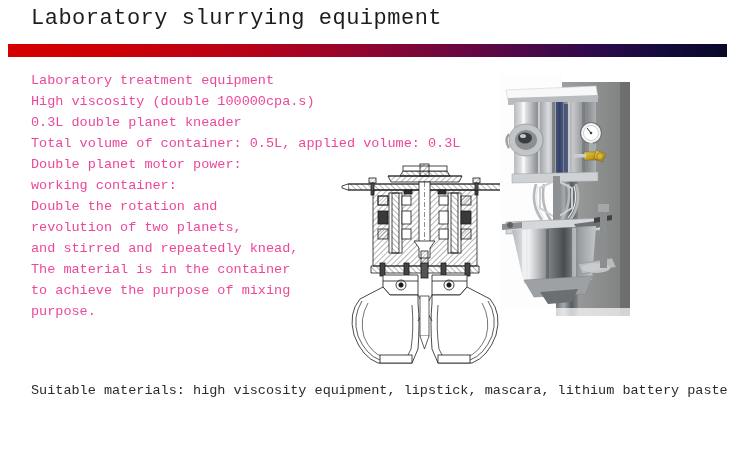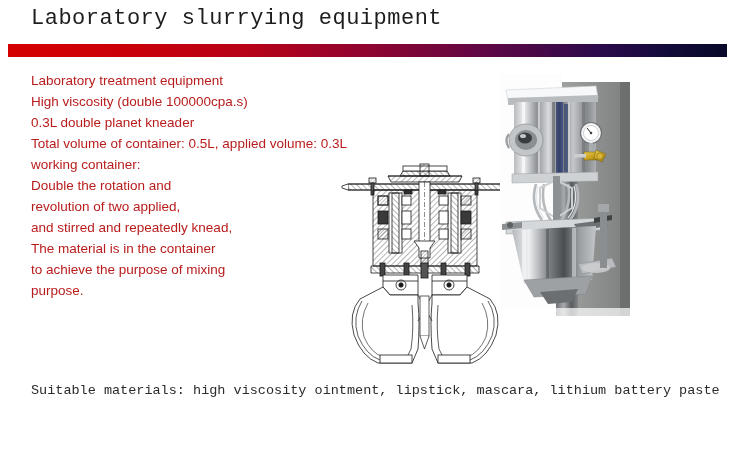--- a/index.html
+++ b/index.html
@@ -54,24 +54,24 @@
   }
 
   
   .desc-block {
     position: absolute;
     left: 31px;
     top: 70px;
     width: 400px;
   }
   .desc-line {
-    font-family: Liberation Sans, sans-serif;
+    font-family: Liberation Mono, monospace;
     font-size: 13.5px;
     line-height: 21px;
-    color: #b91c1c;
+    color: #ec4899;
     white-space: nowrap;
   }
 
   
   .note-block {
     position: absolute;
     left: 31px;
     top: 381px;
     width: 670px;
   }
@@ -111,23 +111,24 @@
 
   <div class="page-title">Laboratory slurrying equipment</div>
 
   <div class="rule-bar"></div>
 
   <div class="desc-block">
     <div class="desc-line">Laboratory treatment equipment</div>
     <div class="desc-line">High viscosity (double 100000cpa.s)</div>
     <div class="desc-line">0.3L double planet kneader</div>
     <div class="desc-line">Total volume of container: 0.5L, applied volume: 0.3L</div>
+    <div class="desc-line">Double planet motor power:</div>
     <div class="desc-line">working container:</div>
     <div class="desc-line">Double the rotation and</div>
-    <div class="desc-line">revolution of two applied,</div>
+    <div class="desc-line">revolution of two planets,</div>
     <div class="desc-line">and stirred and repeatedly knead,</div>
     <div class="desc-line">The material is in the container</div>
     <div class="desc-line">to achieve the purpose of mixing</div>
     <div class="desc-line">purpose.</div>
   </div>
 
   <div class="cad-drawing">
     <svg viewBox="0 0 170 205" width="170" height="205" xmlns="http://www.w3.org/2000/svg">
       <defs>
         <pattern id="hatchR" width="4" height="4" patternTransform="rotate(45)" patternUnits="userSpaceOnUse">
@@ -371,16 +372,16 @@
       <ellipse cx="96" cy="200" rx="14" ry="5" fill="#cbced0" opacity="0.85"></ellipse>
       <rect x="100" y="140" width="7" height="60" fill="#8b8e91"></rect>
       <rect x="98" y="136" width="11" height="8" fill="#a4a7aa"></rect>
 
       <rect x="0" y="0" width="152" height="6" fill="#ffffff" opacity="0.85"></rect>
       <rect x="0" y="240" width="152" height="8" fill="#ffffff" opacity="0.7"></rect>
     </svg>
   </div>
 
   <div class="note-block">
-    <div class="note-line">Suitable materials: high viscosity ointment, lipstick, mascara, lithium battery paste</div>
+    <div class="note-line">Suitable materials: high viscosity equipment, lipstick, mascara, lithium battery paste</div>
   </div>
 
 </div>
 
 </body></html>

